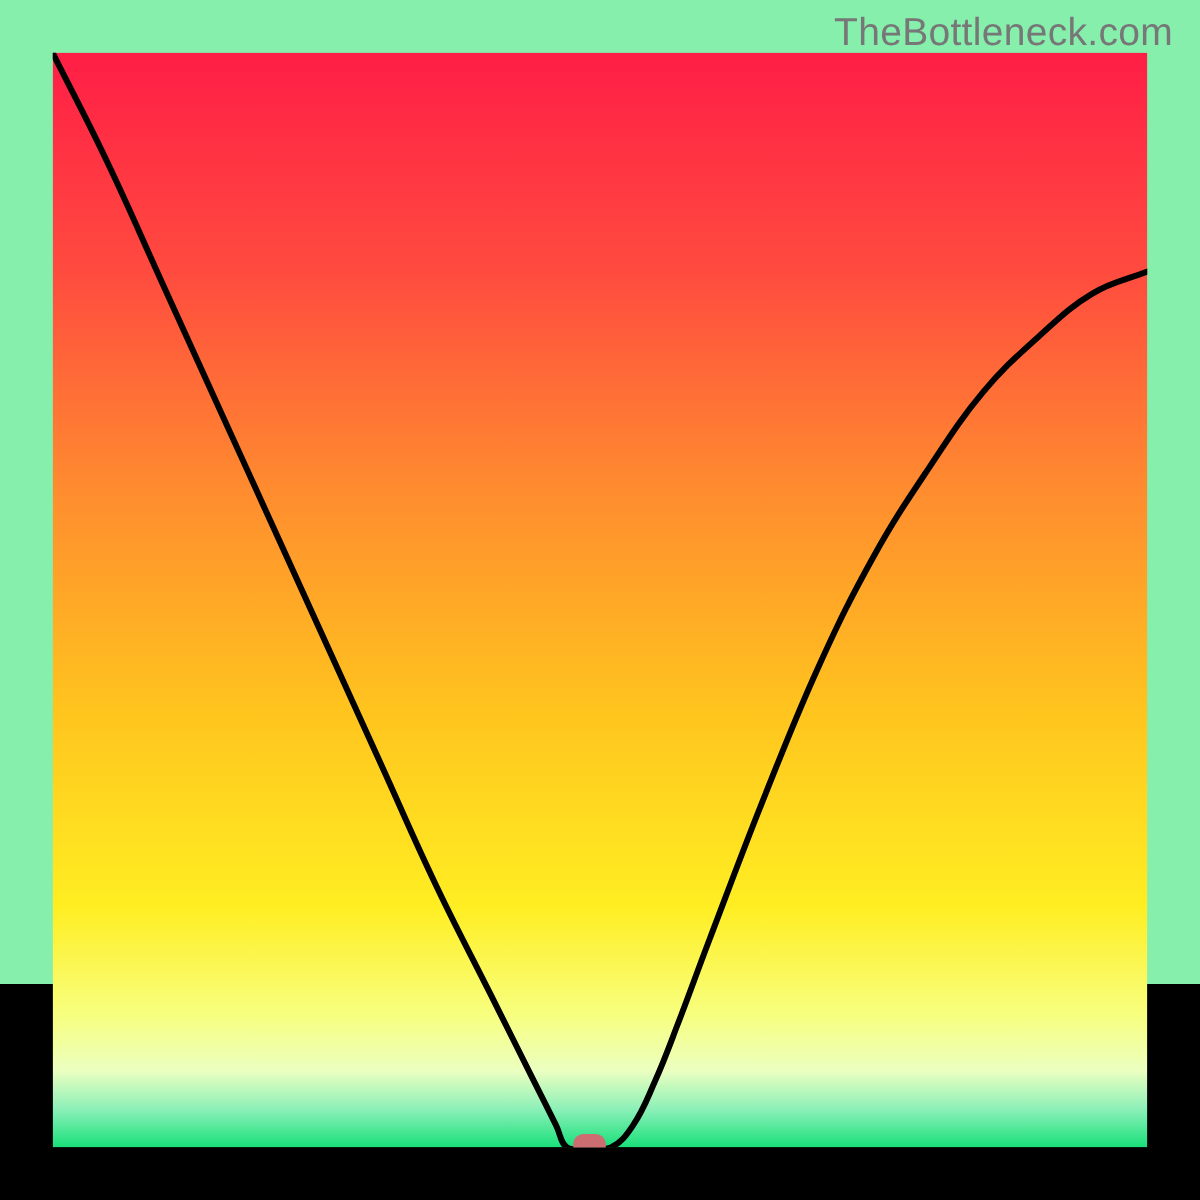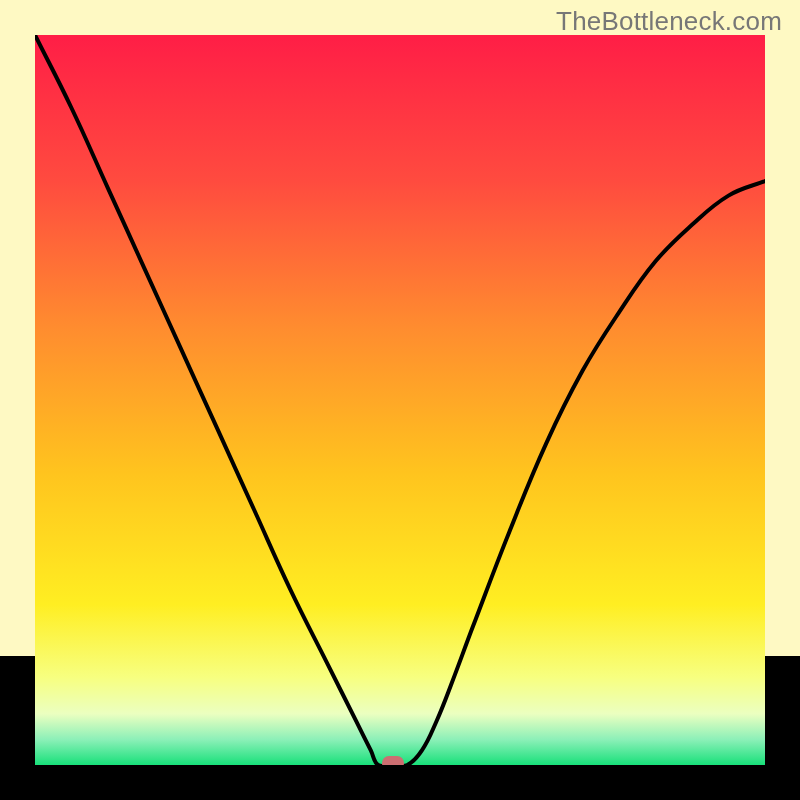--- a/index.html
+++ b/index.html
@@ -9,21 +9,21 @@
     height: 800px;
     background: #000;
     overflow: hidden;
   }
   .frame {
     position: absolute;
     left: 0;
     top: 0;
     width: 800px;
     height: 656px;
-    background: #fef9c3;
+    background: #86efac;
   }
   .plot {
     position: absolute;
     left: 35px;
     top: 35px;
     width: 730px;
     height: 730px;
     overflow: hidden;
   }
   .gradient {

